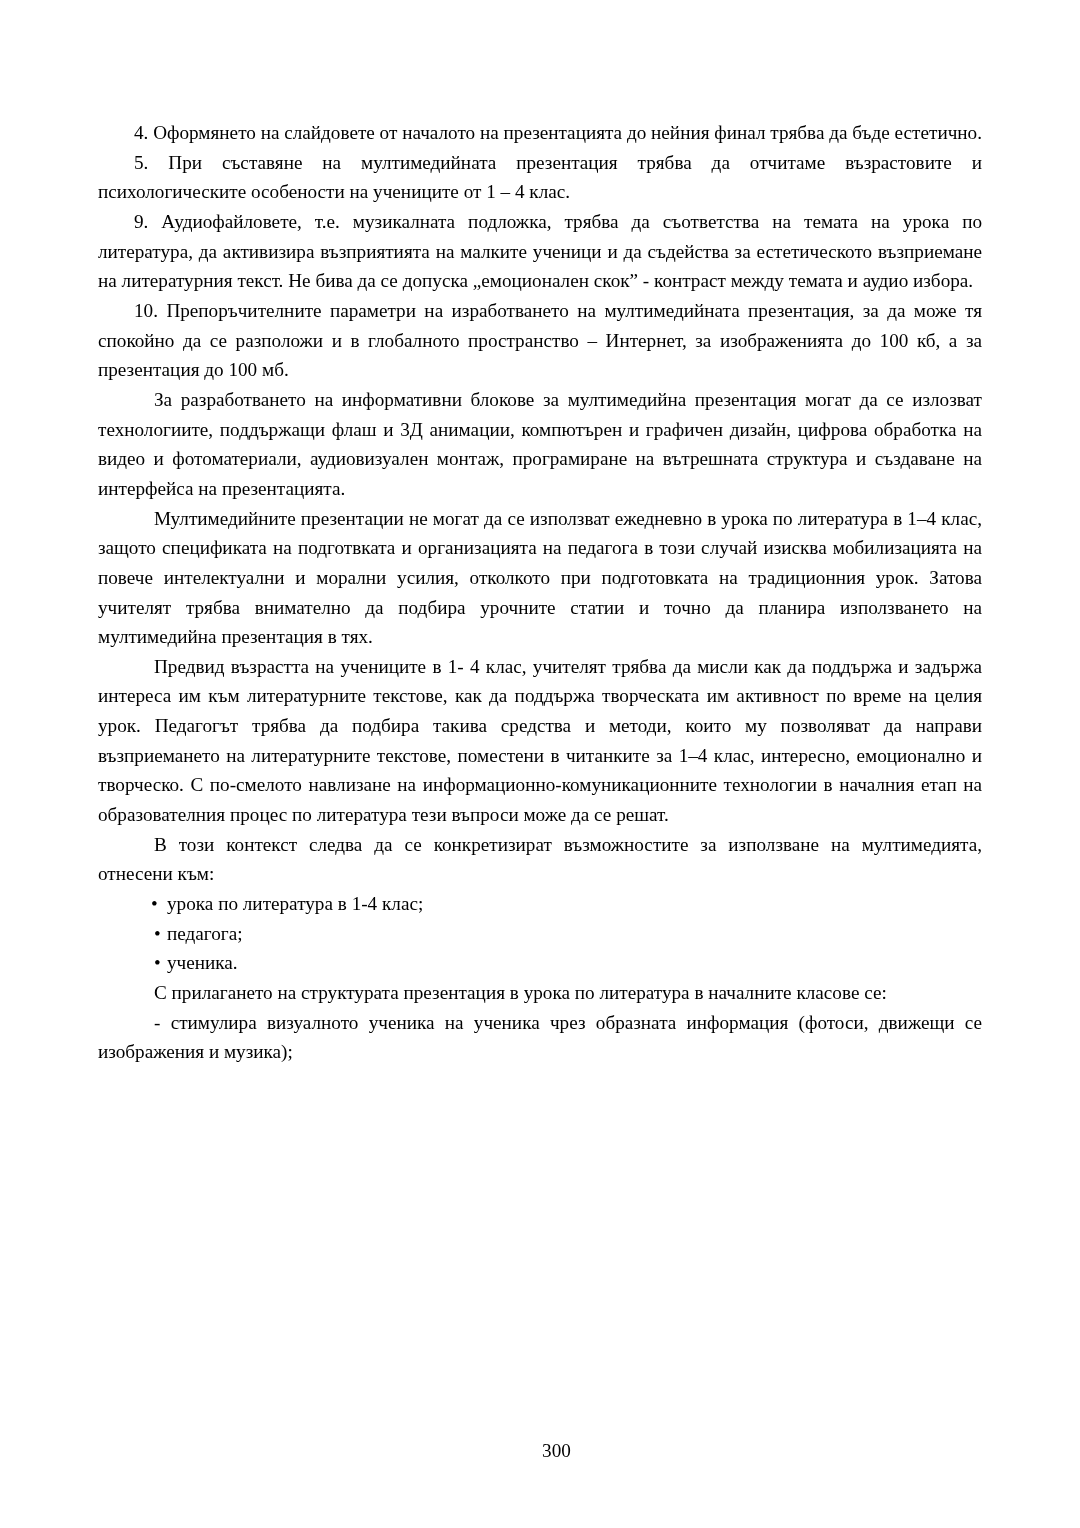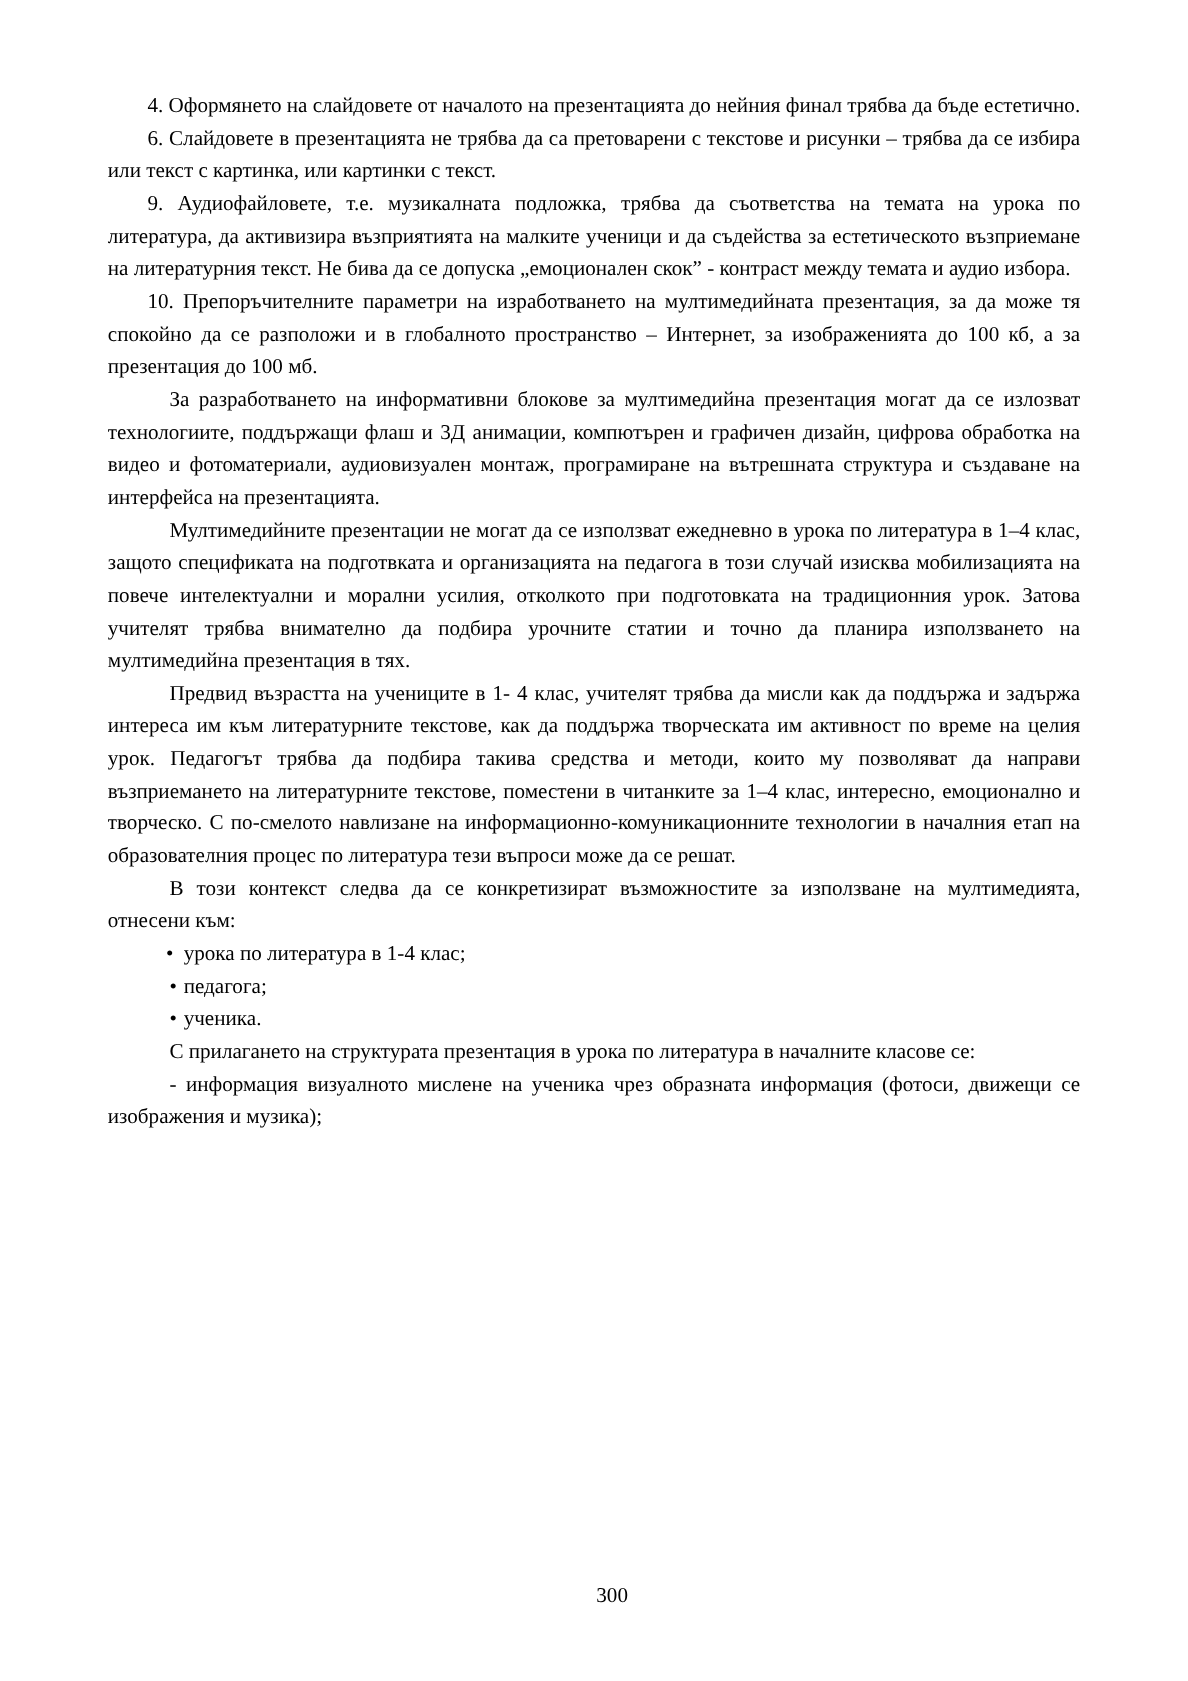--- a/index.html
+++ b/index.html
@@ -11,21 +11,21 @@
     width: 1080px;
     height: 1528px;
     font-family: "Liberation Serif", serif;
     color: #000000;
   }
   .page {
     position: relative;
     width: 1080px;
     height: 1528px;
     box-sizing: border-box;
-    padding: 82px 98px 0 98px;
+    padding: 118px 98px 0 98px;
     border-radius: 25px;
   }
   .doc-body {
     font-size: 19.2px;
     line-height: 1.545;
     text-align: justify;
     text-justify: inter-word;
   }
   p {
     margin: 0;
@@ -65,33 +65,33 @@
     margin-left: 33px;
   }
 </style>
 </head>
 <body>
 
 <div class="page">
   <div class="doc-body">
 
     <p class="indent-sm">4. Оформянето на слайдовете от началото на презентацията до нейния финал трябва да бъде естетично.</p>
-    <p class="indent-sm">6. Слайдовете в презентацията не трябва да са претоварени с текстове и рисунки – трябва да се избира или текст с картинка, или картинки с текст.</p>
+    <p class="indent-sm">5. При съставяне на мултимедийната презентация трябва да отчитаме възрастовите и психологическите особености на учениците от 1 – 4 клас.</p>
     <p class="indent-sm">9.  Аудиофайловете, т.е. музикалната подложка, трябва да съответства на темата на урока по литература, да активизира възприятията на малките ученици и да съдейства за естетическото възприемане на литературния текст.   Не бива да се допуска „емоционален скок” - контраст между темата и аудио избора.</p>
     <p class="indent-sm">10. Препоръчителните параметри на изработването на мултимедийната презентация, за да може тя спокойно да се разположи и в глобалното пространство – Интернет, за изображенията до 100 кб, а за презентация до 100 мб.</p>
     <p class="indent-lg">За разработването на информативни блокове за мултимедийна презентация могат да се излозват технологиите, поддържащи флаш и 3Д анимации, компютърен и графичен дизайн, цифрова обработка на видео и фотоматериали, аудиовизуален монтаж, програмиране на вътрешната структура и създаване на интерфейса на презентацията.</p>
     <p class="indent-lg">Мултимедийните презентации не могат да се използват ежедневно в урока по литература в 1–4 клас, защото спецификата на подготвката и организацията на педагога в този случай изисква мобилизацията на повече интелектуални и морални усилия, отколкото при подготовката на традиционния урок. Затова учителят трябва внимателно да подбира урочните статии и точно да планира използването на мултимедийна презентация в тях.</p>
     <p class="indent-lg">Предвид възрастта на учениците в 1- 4 клас, учителят трябва да мисли как да поддържа и задържа интереса им към литературните текстове, как да поддържа творческата им активност по време на целия урок. Педагогът трябва да подбира такива средства и методи, които му позволяват да направи възприемането на литературните текстове, поместени в читанките за 1–4 клас, интересно, емоционално и творческо. С по-смелото навлизане на информационно-комуникационните технологии в началния етап на образователния процес по литература тези  въпроси може да се решат.</p>
     <p class="indent-lg">В този контекст следва да се конкретизират възможностите за използване на  мултимедията, отнесени към:</p>
 
     <ul class="bullets">
       <li class="tight"><span class="dot">•</span><span>урока по литература  в 1-4 клас;</span></li>
       <li><span class="dot">•</span><span>педагога;</span></li>
       <li><span class="dot">•</span><span>ученика.</span></li>
     </ul>
 
     <p class="indent-lg">С прилагането на структурата презентация в урока по литература в началните класове се:</p>
-    <p class="indent-lg">- информация визуалното мислене на ученика чрез образната информация (фотоси, движещи се изображения и музика);</p>
+    <p class="indent-lg">- стимулира визуалното ученика на ученика чрез образната информация (фотоси, движещи се изображения и музика);</p>
 
   </div>
 
   <div class="page-number">300</div>
 </div>
 
 </body></html>

